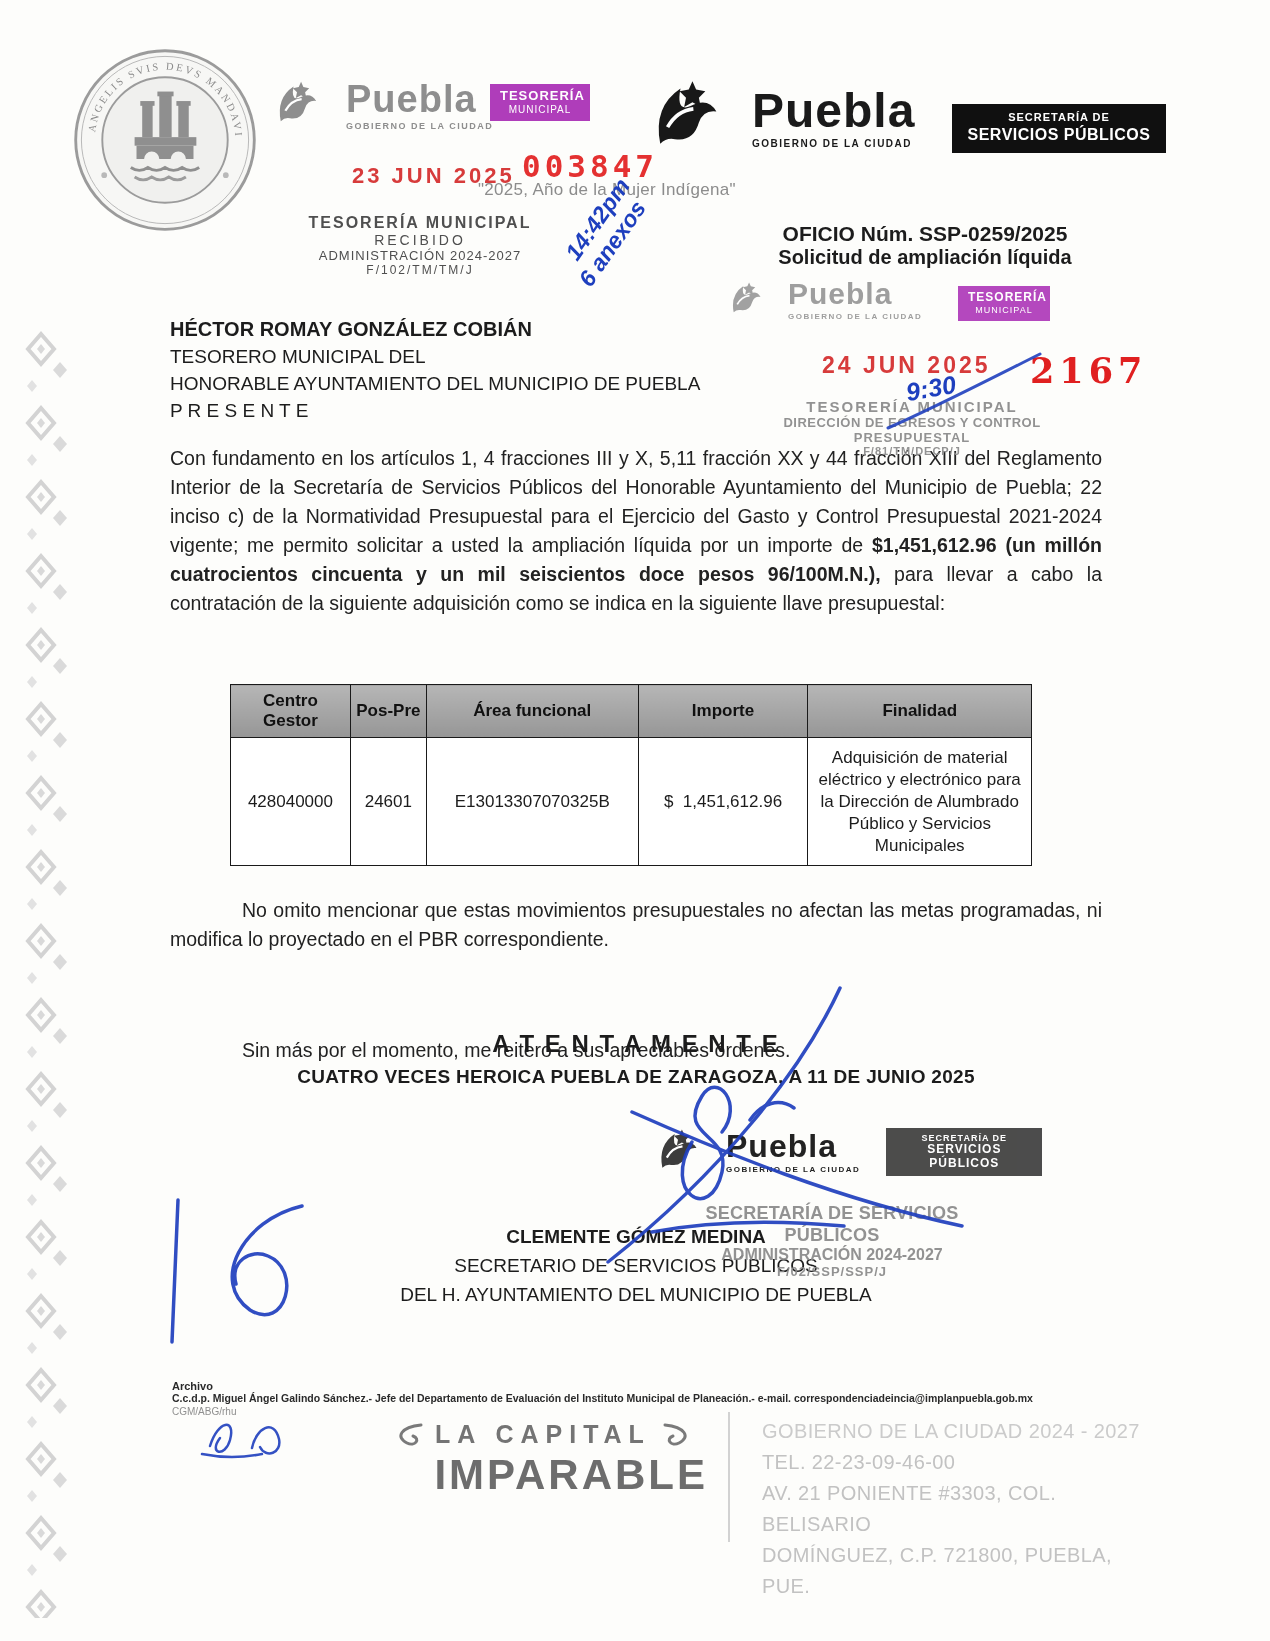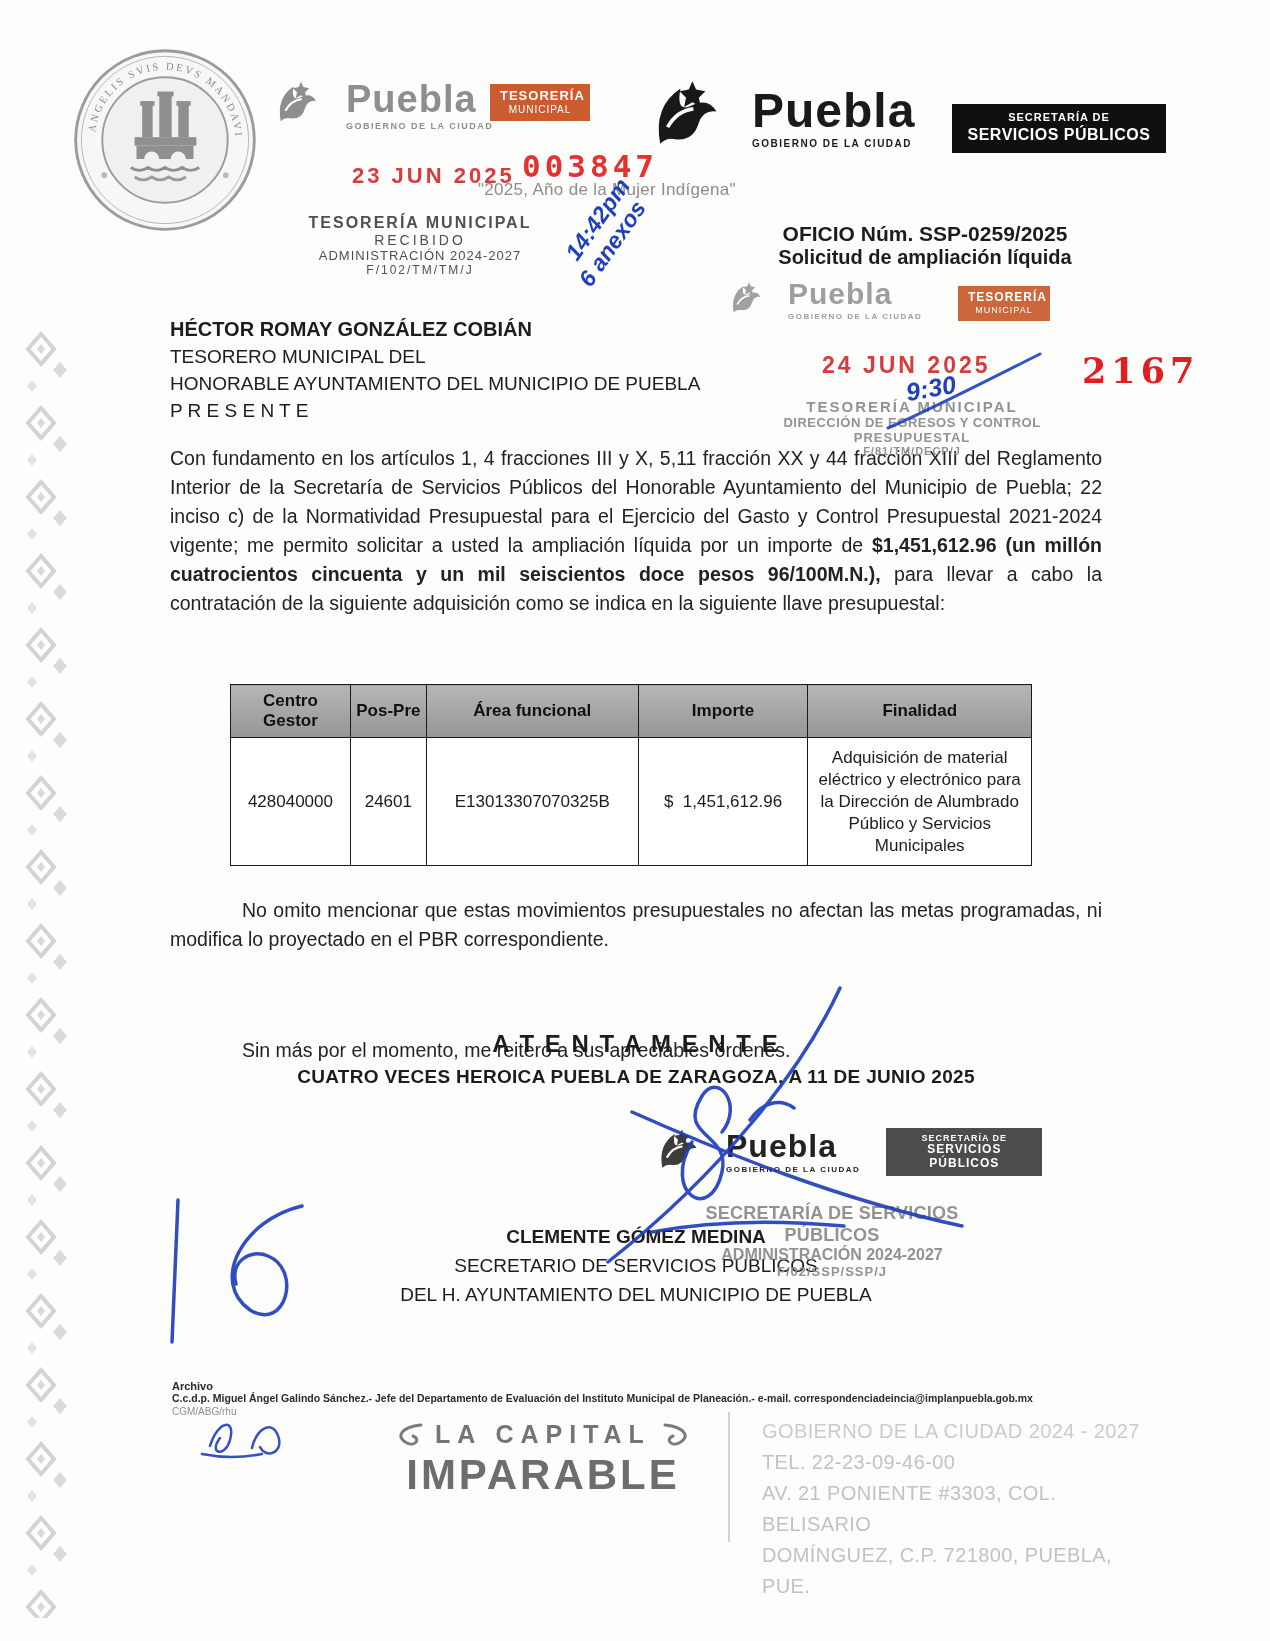--- a/index.html
+++ b/index.html
@@ -11,21 +11,21 @@
 
   
   .brandmark { display:flex; align-items:center; gap:20px; }
   .brandmark .bicon { flex:0 0 auto; }
   .bword { font-weight:800; letter-spacing:1px; line-height:1; }
   .bsub { font-size:9px; font-weight:bold; letter-spacing:1.5px; margin-top:3px; }
   .bm-gray { color:#8e8e8e; }
   .bm-dark { color:#1a1a1a; }
   .bm-mid  { color:#4a4a4a; }
 
-  .darkbox { background:#c2410c; color:#fff; text-align:center; padding:5px 10px 6px; line-height:1.15; }
+  .darkbox { background:#a21caf; color:#fff; text-align:center; padding:5px 10px 6px; line-height:1.15; }
   .blackbox { background:#101010; color:#fff; text-align:center; padding:7px 14px 8px; line-height:1.25; }
   .boxl1 { font-size:11px; font-weight:bold; letter-spacing:1px; display:block; }
   .boxl2 { font-size:16px; font-weight:800; letter-spacing:.5px; display:block; }
 
   .stamp-date { font-weight:800; letter-spacing:3px; font-size:22px; color:#d42b2b; font-family:"Liberation Sans",sans-serif; opacity:.92; }
   .folio1 { font-family:"DejaVu Sans Mono", monospace; font-weight:bold; font-size:31px; letter-spacing:4px; color:#e22020; opacity:.92; }
   .folio2 { font-family:"DejaVu Serif", serif; font-weight:bold; font-size:35px; letter-spacing:5px; color:#e02020; }
 
   .received { width:260px; text-align:center; color:#4f4f4f; }
   .received .r0 { font-size:16px; letter-spacing:2px; font-weight:600; }
@@ -197,21 +197,21 @@
       <div class="bword" style="font-size:30px;">Puebla</div>
       <div class="bsub" style="font-size:8px;">GOBIERNO DE LA CIUDAD</div>
     </div>
   </div>
   <div class="abs darkbox" style="left:958px; top:286px; width:92px; opacity:.8;">
     <span class="boxl1" style="font-size:12px;">TESORERÍA</span>
     <span class="boxl1" style="font-size:9px; font-weight:normal;">MUNICIPAL</span>
   </div>
   <div class="abs stamp-date" style="left:822px; top:352px; font-size:23px;">24 JUN 2025</div>
   <div class="abs hand" style="left:906px; top:374px; font-size:25px; transform:rotate(-10deg);">9:30</div>
-  <div class="abs folio2" style="left:1082px; top:350px;">2167</div>
+  <div class="abs folio2" style="left:1030px; top:350px;">2167</div>
   <div class="abs stamp2txt" style="left:752px; top:398px; z-index:3;">
     <div class="s0">TESORERÍA MUNICIPAL</div>
     <div class="s1">DIRECCIÓN DE EGRESOS Y CONTROL</div>
     <div class="s2">PRESUPUESTAL</div>
     <div class="s3">F/81/TM/DECP/J</div>
   </div>
 
   <div class="abs addr" style="left:170px; top:316px;">
     <div class="nm">HÉCTOR ROMAY GONZÁLEZ COBIÁN</div>
     <div>TESORERO MUNICIPAL DEL</div>
@@ -311,21 +311,21 @@
   </div>
 
   <svg class="abs pen" style="left:188px; top:1404px; z-index:5;" width="120" height="56" viewBox="0 0 120 56">
     <g fill="none" stroke="#1f3fbe" stroke-width="2.5" stroke-linecap="round" opacity=".9">
       <path d="M22 42 c 8 -26, 26 -28, 20 -6 c -5 18, -22 14, -10 -2"></path>
       <path d="M64 44 c 4 -20, 22 -30, 27 -9 c 3 14, -13 20, -19 8"></path>
       <path d="M14 50 q 30 6 60 0"></path>
     </g>
   </svg>
 
-  <div class="abs caplogo" style="left:378px; top:1420px;">
+  <div class="abs caplogo" style="left:378px; top:1420px;text-align:right;">
     <div class="row1">
       <svg width="34" height="28" style="color:#7a7a7a">
           <use href="#curl"></use>
         </svg>
       <span class="l1">LA CAPITAL</span>
       <svg width="34" height="28" style="color:#7a7a7a; transform:scaleX(-1);">
           <use href="#curl"></use>
         </svg>
     </div>
     <div class="l2">IMPARABLE</div>

